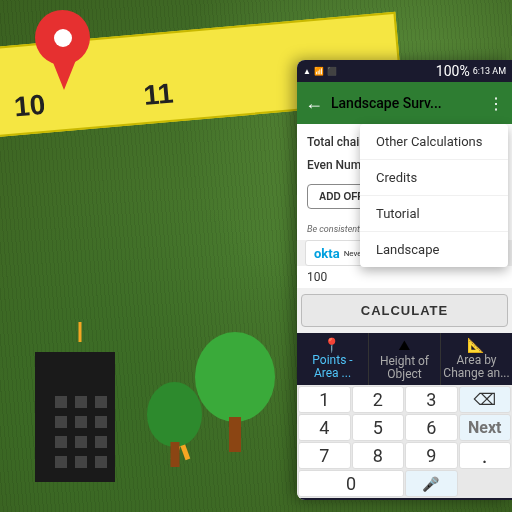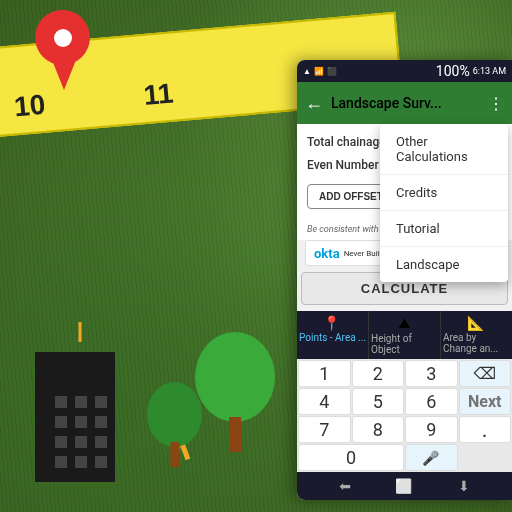--- a/index.html
+++ b/index.html
@@ -276,21 +276,21 @@
 
     
     .dropdown-menu {
       position: absolute;
       top: 64px;
       right: 4px;
       background: white;
       border-radius: 4px;
       box-shadow: 0 4px 12px rgba(0,0,0,0.3);
       z-index: 100;
-      width: 128px;
+      width: 148px;
     }
     .dropdown-item {
       padding: 10px 16px;
       font-size: 13px;
       color: #333;
       cursor: pointer;
       border-bottom: 1px solid #f0f0f0;
     }
     .dropdown-item:last-child { border-bottom: none; }
 
@@ -446,22 +446,23 @@
       padding: 4px 2px;
       cursor: pointer;
       border-right: 1px solid #333;
     }
     .tab-item:last-child { border-right: none; }
     .tab-icon {
       font-size: 14px;
       margin-bottom: 1px;
     }
     .tab-label {
-      font-size: 10px;
+      font-size: 12px;
       color: #aaa;
+      text-align: center;
       line-height: 1.1;
     }
     .tab-item.active .tab-icon { color: #4fc3f7; }
     .tab-item.active .tab-label { color: #4fc3f7; }
 
     
     .keypad {
       background: #e8e8e8;
       flex: 1;
       display: grid;
@@ -629,20 +630,23 @@
     <div class="notice-area">
       <span class="notice-text">Be consistent with units</span>
     </div>
 
     <div class="ad-banner">
       <span class="ad-logo">okta</span>
       <span class="ad-text">Never Build Auth Again</span>
       <button class="ad-btn">Open</button>
     </div>
 
+    <div class="number-display">
+      <span>100</span>
+    </div>
 
     <div class="calc-btn-row">
       <button class="btn-calculate">CALCULATE</button>
     </div>
 
     <div class="bottom-tabs">
       <div class="tab-item active">
         <span class="tab-icon">📍</span>
         <span class="tab-label">Points - Area ...</span>
       </div>

